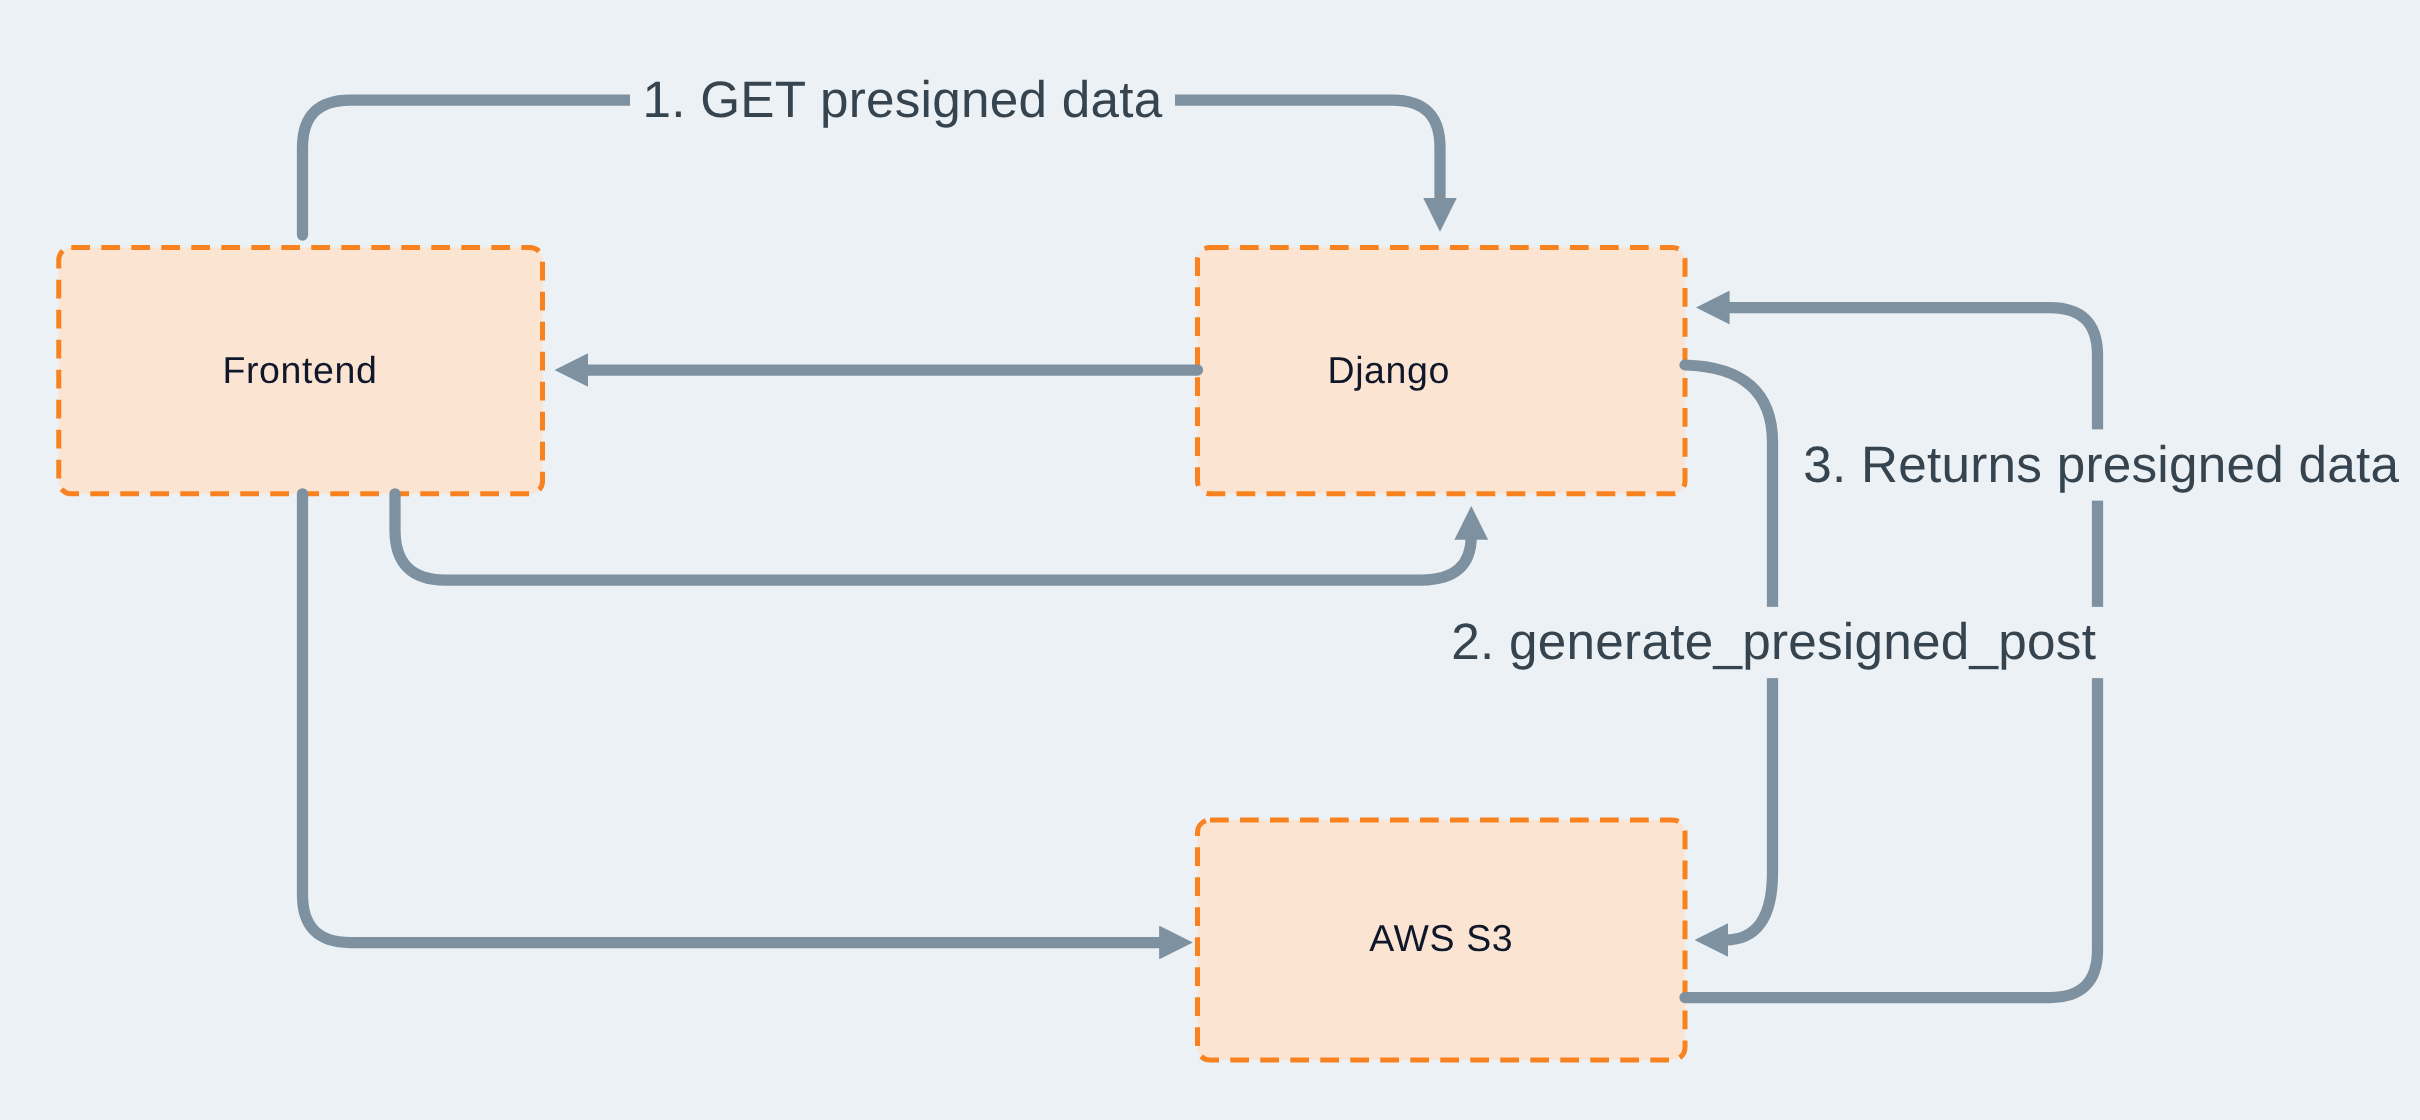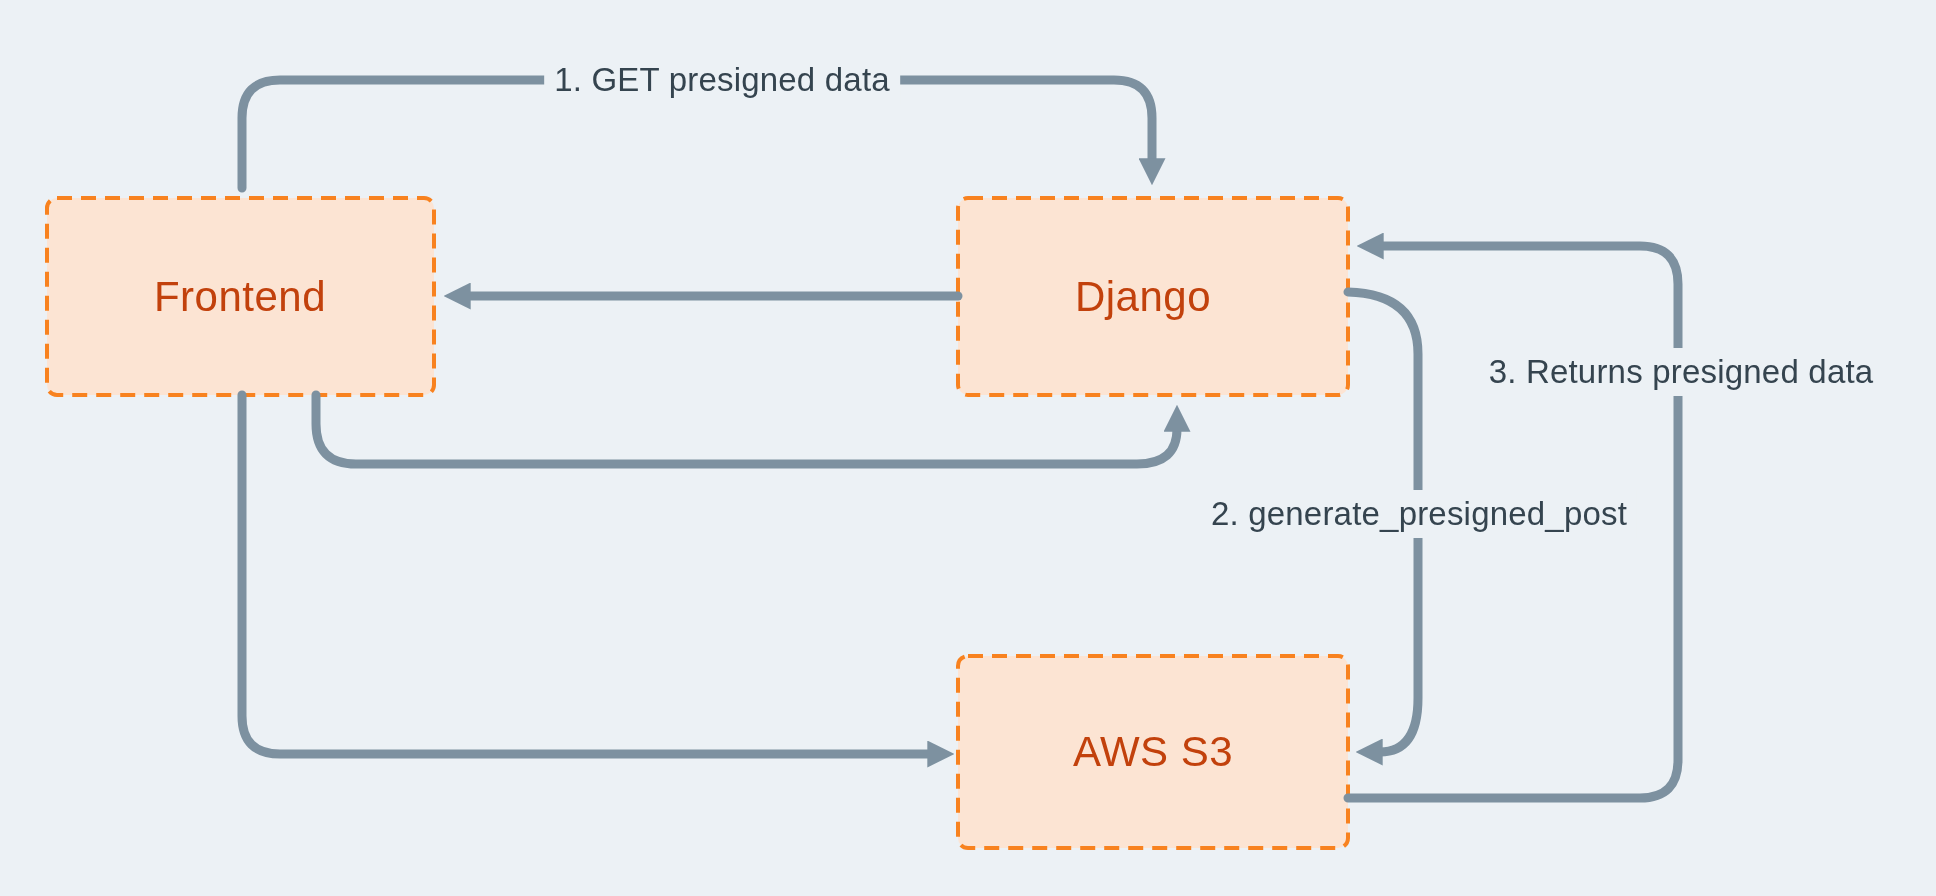--- a/index.html
+++ b/index.html
@@ -21,30 +21,30 @@
   }
   .stage svg {
     position: absolute;
     left: 0;
     top: 0;
     display: block;
   }
   .node-label {
     position: absolute;
     transform: translate(-50%, -50%);
-    font-size: 42px;
-    color: #c2410c;
+    font-size: 30px;
+    color: #0f172a;
     letter-spacing: 0.5px;
     white-space: pre;
     text-align: center;
   }
   .edge-label {
     position: absolute;
     transform: translate(-50%, -50%);
-    font-size: 33px;
+    font-size: 41px;
     color: #35444F;
     background: #ECF1F5;
     padding: 5px 10px;
     white-space: pre;
     letter-spacing: 0.2px;
   }
 </style>
 </head>
 <body>
 
@@ -65,20 +65,20 @@
       <path d="M 242 188 L 242 118 Q 242 80 280 80 L 1114 80 Q 1152 80 1152 118 L 1152 161" marker-end="url(#arrowhead)"></path>
       <path d="M 1348 292 Q 1418 294 1418 354 L 1418 698 Q 1418 752 1380 752" marker-end="url(#arrowhead)"></path>
       <path d="M 1348 798 L 1640 798 Q 1678 798 1678 760 L 1678 284 Q 1678 246 1640 246 L 1381 246" marker-end="url(#arrowhead)"></path>
       <path d="M 958 296 L 468 296" marker-end="url(#arrowhead)"></path>
       <path d="M 242 395 L 242 716 Q 242 754 280 754 L 930 754" marker-end="url(#arrowhead)"></path>
       <path d="M 316 395 L 316 424 Q 316 464 356 464 L 1137 464 Q 1177 464 1177 429" marker-end="url(#arrowhead)"></path>
     </g>
   </svg>
 
   <div class="node-label" style="left:240px;  top:297px;">Frontend</div>
-  <div class="node-label" style="left:1143px; top:297px;">Django</div>
+  <div class="node-label" style="left:1111px; top:297px;">Django</div>
   <div class="node-label" style="left:1153px; top:752px;">AWS S3</div>
 
   <div class="edge-label" style="left:722px;  top:80px;">1. GET presigned data</div>
   <div class="edge-label" style="left:1419px; top:514px;">2. generate_presigned_post</div>
   <div class="edge-label" style="left:1681px; top:350px;margin-top:22px;">3. Returns presigned data</div>
 
 </div>
 
 </body></html>

